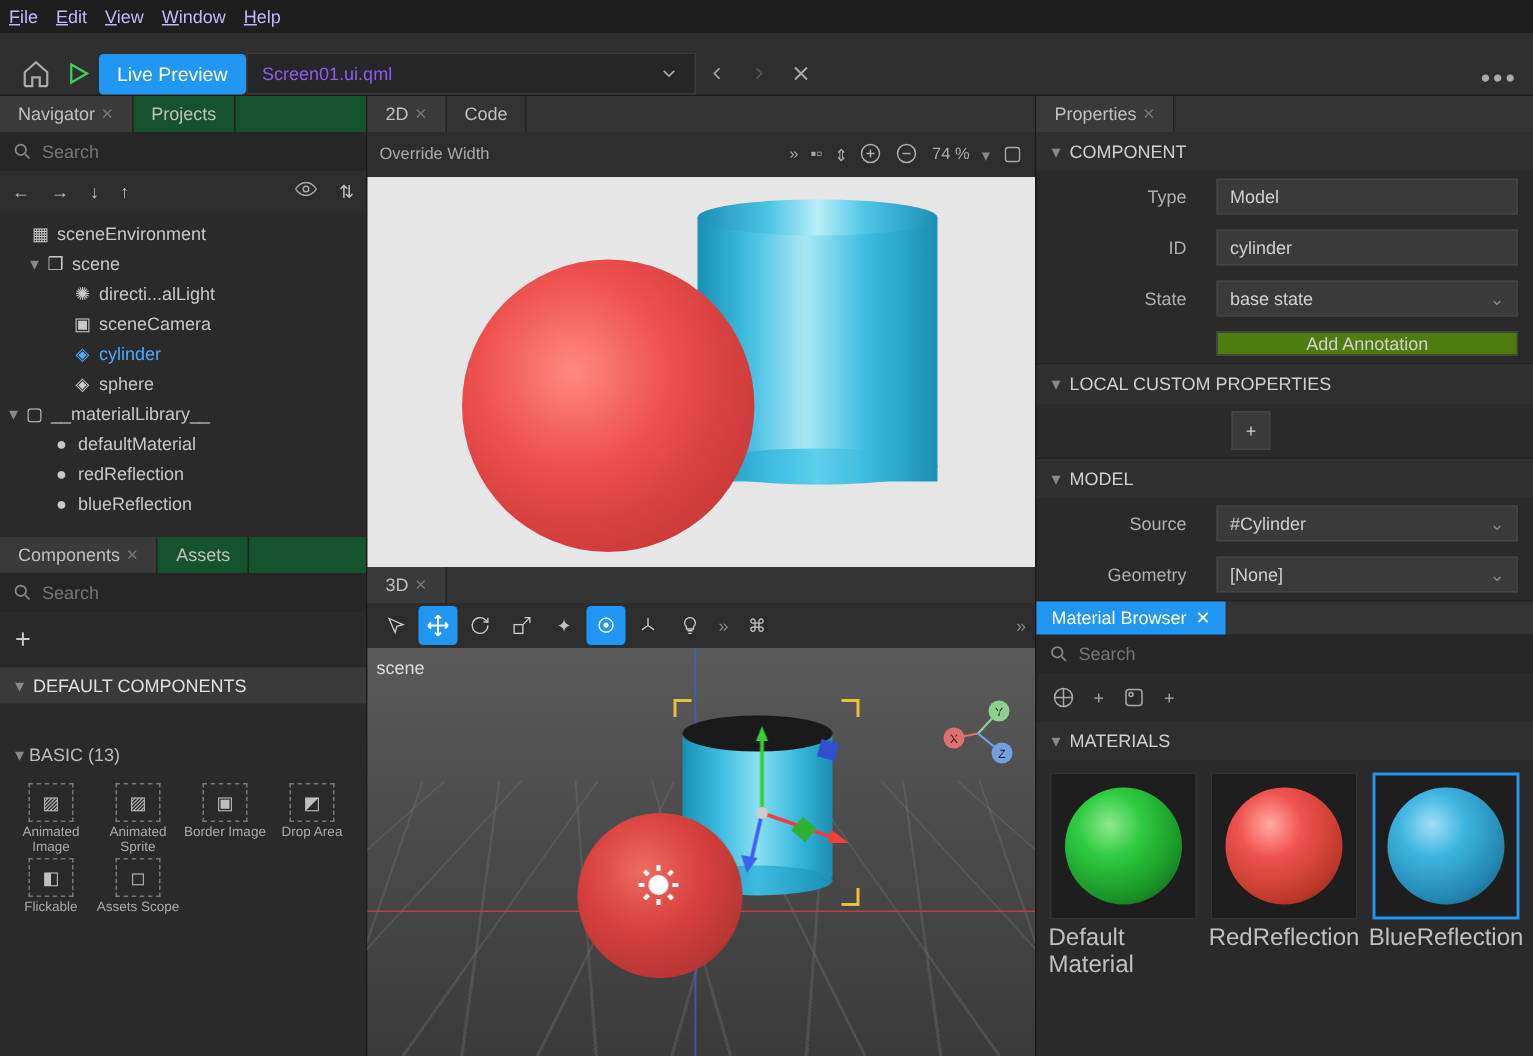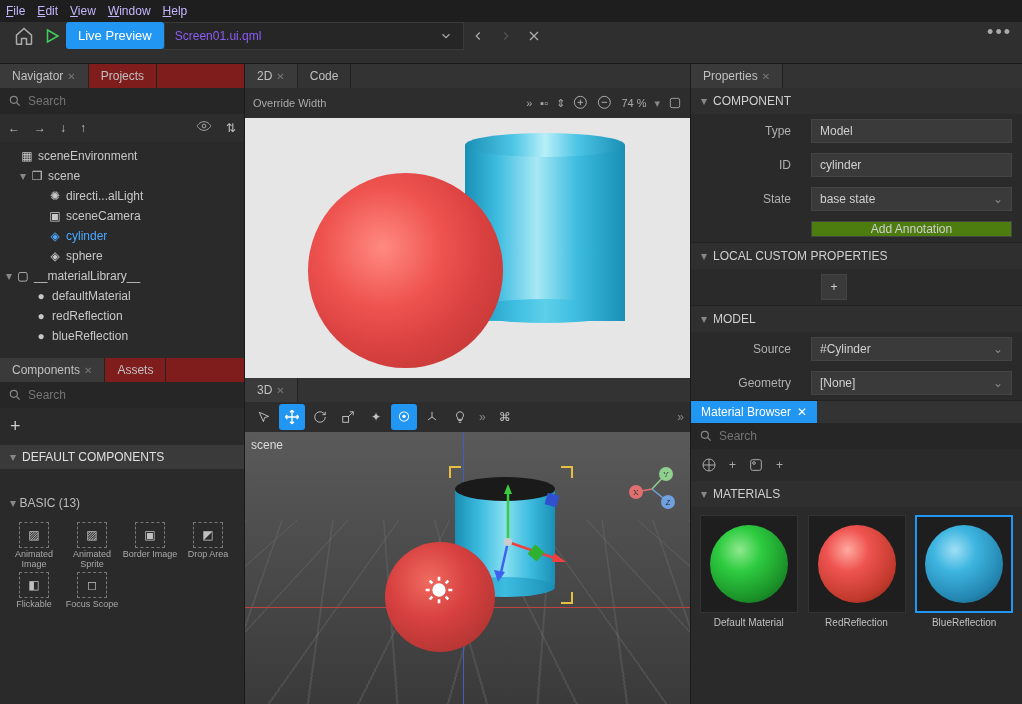--- a/index.html
+++ b/index.html
@@ -1,28 +1,28 @@
 <!DOCTYPE html>
 <html><head>
 <meta charset="utf-8">
 <style>
 * { box-sizing: border-box; margin: 0; padding: 0; font-family: "Segoe UI", Arial, sans-serif; }
 body { background: #2b2b2b; color: #c0c0c0; font-size: 12px; width: 1022px; height: 704px; overflow: hidden; }
 .menubar { background: #1e1e1e; height: 22px; display: flex; align-items: center; padding: 0 6px; gap: 12px; font-size: 12px; }
 .menubar span { color: #c4b5fd; cursor: pointer; }
 .menubar span u { text-decoration: underline; }
-.toolbar { background: #2f2f2f; height: 42px; display: flex; align-items: flex-start; padding: 0 10px; gap: 0; border-bottom: 1px solid #1a1a1a; }
+.toolbar { background: #2f2f2f; height: 42px; display: flex; align-items: flex-end; padding: 0 10px; gap: 0; border-bottom: 1px solid #1a1a1a; }
 .icon-btn { width: 28px; height: 28px; display: flex; align-items: center; justify-content: center; color: #aaa; cursor: pointer; border-radius: 3px; }
 .icon-btn.green svg { stroke: #3fcf5b; }
 .live-preview { background: #2196f3; color: #fff; padding: 6px 12px; border-radius: 3px; font-size: 13px; cursor: pointer; }
 .file-select { background: #262626; border: 1px solid #3a3a3a; height: 28px; display: flex; align-items: center; padding: 0 10px; width: 300px; justify-content: space-between; color: #8b5cf6; }
 .dots { margin-left: auto; color: #aaa; font-size: 18px; letter-spacing: 2px; cursor: pointer; }
 .main { display: flex; height: calc(100% - 64px); }
 .left-panel { width: 245px; background: #2a2a2a; display: flex; flex-direction: column; border-right: 1px solid #1a1a1a; }
-.tabs { display: flex; background: #7f1d1d; height: 24px; }
+.tabs { display: flex; background: #14532d; height: 24px; }
 .tab { padding: 4px 12px; color: #c0c0c0; font-size: 12px; display: flex; align-items: center; gap: 4px; border-right: 1px solid #222; cursor: pointer; }
 .tab.active { background: #3a3a3a; }
 .tab .x { color: #777; font-size: 10px; }
 .search-row { background: #262626; padding: 6px 8px; display: flex; align-items: center; gap: 6px; }
 .search-row input { background: transparent; border: none; color: #c0c0c0; outline: none; flex: 1; font-size: 12px; }
 .nav-toolbar { background: #2d2d2d; height: 28px; display: flex; align-items: center; padding: 0 8px; gap: 14px; justify-content: space-between; }
 .nav-toolbar .grp { display: flex; gap: 14px; }
 .tree { flex: 0 0 216px; overflow: auto; background: #2a2a2a; padding: 4px 0; }
 .tree-item { display: flex; align-items: center; padding: 3px 6px; gap: 4px; cursor: pointer; font-size: 12px; color: #c8c8c8; }
 .tree-item.selected { color: #4aa8ff; }
@@ -76,21 +76,21 @@
 .mat-browser-tab { background: #2196f3; color: #fff; padding: 4px 10px; display: inline-flex; align-items: flex-start; gap: 6px; font-size: 12px; }
 .mat-toolbar { display: flex; gap: 12px; padding: 8px 10px; color: #aaa; align-items: center; }
 .mat-grid { display: flex; gap: 8px; padding: 8px; }
 .mat-cell { width: 100px; display: flex; flex-direction: column; align-items: center; gap: 4px; cursor: pointer; }
 .mat-preview { width: 98px; height: 98px; background: #1e1e1e; border: 1px solid #333; display: flex; align-items: center; justify-content: center; }
 .mat-cell.selected .mat-preview { border: 2px solid #2196f3; }
 .mat-sphere { width: 78px; height: 78px; border-radius: 50%; }
 .mat-sphere.green { background: radial-gradient(circle at 38% 32%, #8fe88f 0%, #2ecc40 30%, #1a9028 70%, #0d5016 100%); }
 .mat-sphere.red { background: radial-gradient(circle at 38% 32%, #ffaaa0 0%, #ef5350 30%, #c0392b 70%, #701f18 100%); }
 .mat-sphere.blue { background: radial-gradient(circle at 38% 32%, #a0dff5 0%, #3db5e0 30%, #2385b0 70%, #134a65 100%); }
-.mat-cell span { font-size: 10px; color: #c0c0c0; }
+.mat-cell span { font-size: 16px; color: #c0c0c0; }
 svg { display: block; }
 .chev { color: #888; }
 </style>
 </head>
 <body>
 
 <div class="menubar">
   <span><u>F</u>ile</span>
   <span><u>E</u>dit</span>
   <span><u>V</u>iew</span>
@@ -248,21 +248,21 @@
       <div class="comp-cell">
           <div class="ic">◩</div>
           <span>Drop Area</span>
         </div>
       <div class="comp-cell">
           <div class="ic">◧</div>
           <span>Flickable</span>
         </div>
       <div class="comp-cell">
           <div class="ic">◻</div>
-          <span>Focus Scope</span>
+          <span>Assets Scope</span>
         </div>
     </div>
   </div>
 
   <div class="center-panel">
     <div class="view-tabs">
       <div class="tab active">
           <span>2D</span>
           <span class="x">✕</span>
         </div>

